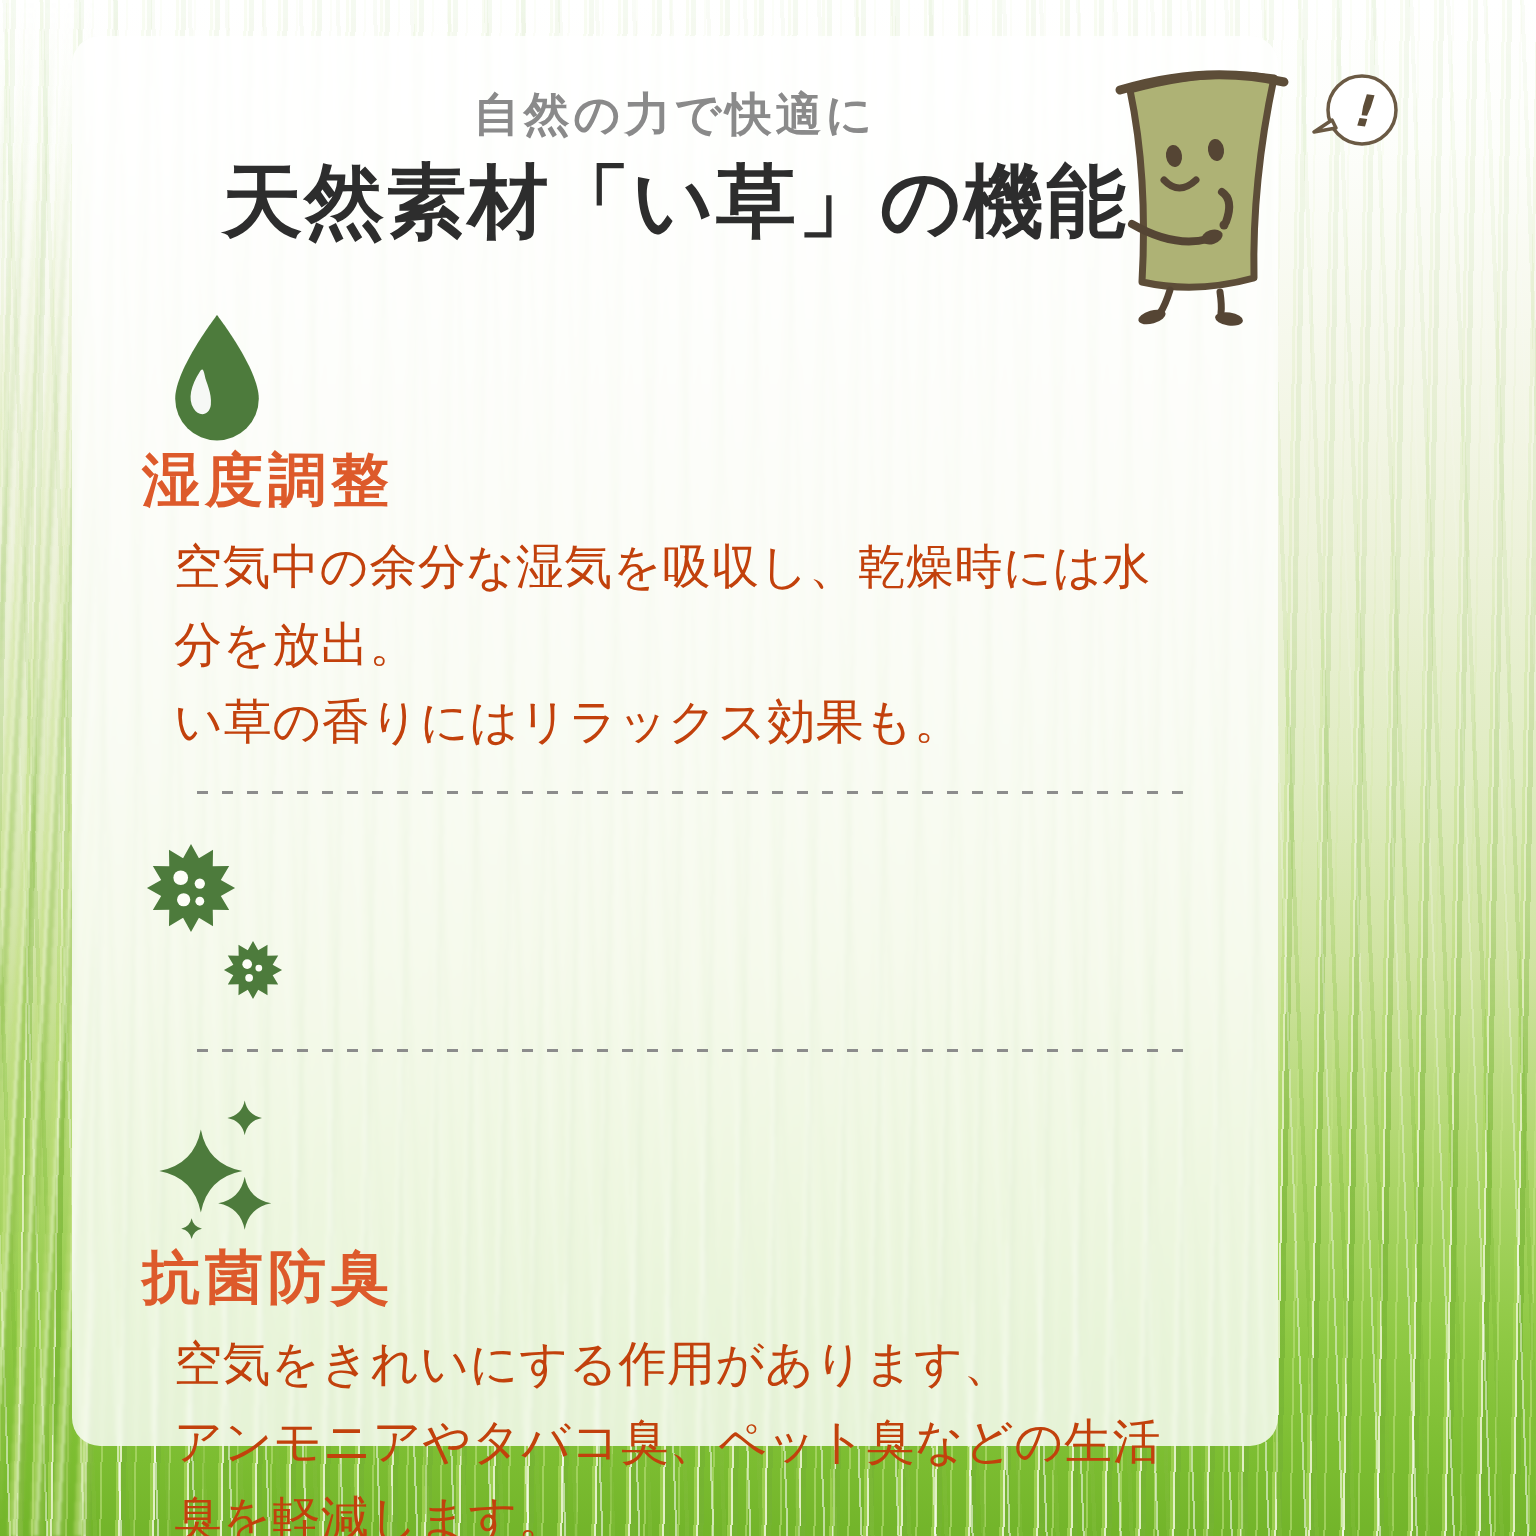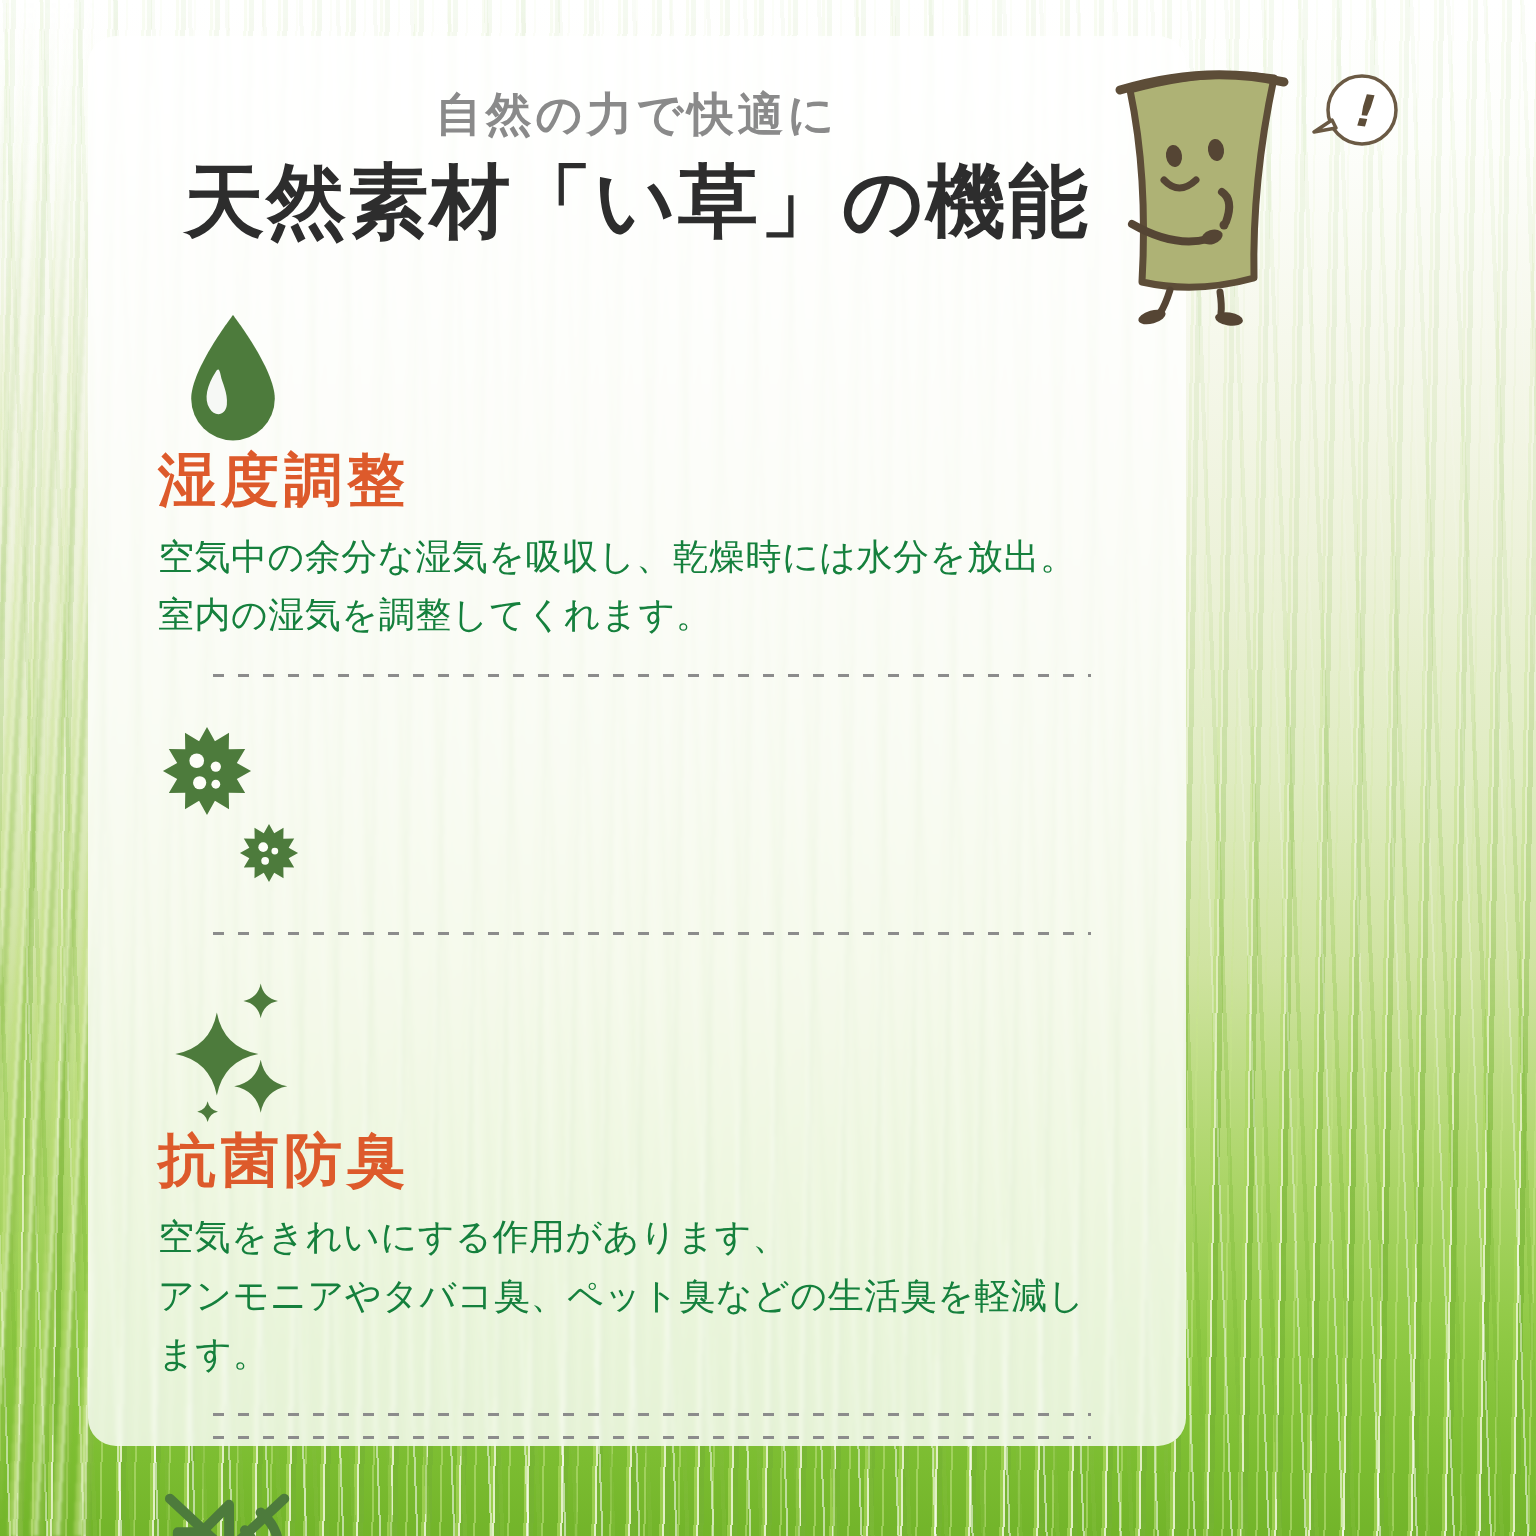--- a/index.html
+++ b/index.html
@@ -45,21 +45,21 @@
       rgba(241,248,216,0.65) 5px, rgba(241,248,216,0.65) 8px,
       rgba(141,191,71,0.55) 8px, rgba(141,191,71,0.55) 14px,
       transparent 14px, transparent 22px);
     -webkit-mask-image: linear-gradient(180deg, transparent 0%, rgba(0,0,0,0.35) 30%, #000 75%);
     mask-image: linear-gradient(180deg, transparent 0%, rgba(0,0,0,0.35) 30%, #000 75%);
     filter: blur(1.5px);
   }
 
   
   .panel {
-    position: absolute; left: 88px; top: 36px; width: 1098px; height: 1410px;
+    position: absolute; left: 72px; top: 36px; width: 1206px; height: 1410px;
     background: rgba(255,255,255,0.80);
     border-radius: 28px;
     backdrop-filter: blur(2px);
     padding: 48px 0 0 0;
   }
 
   
   .header { text-align: center; position: relative; }
   .subtitle {
     font-size: 46px; font-weight: 700; color: #8a8a8a; letter-spacing: 4px;
@@ -84,21 +84,21 @@
   .feature-row { display: flex; align-items: flex-start; padding: 16px 0 10px 0; flex-direction: column; }
   .icon-box { width: 150px; min-width: 150px; margin-right: 65px; display: flex; justify-content: center; padding-top: 12px; }
   .icon-germs { position: relative; width: 150px; height: 180px; }
   .icon-germs .germ-big { position: absolute; left: 2px; top: 2px; }
   .icon-germs .germ-small { position: absolute; right: 8px; bottom: 18px; }
   .feature-text {}
   .feature-heading {
     font-size: 58px; font-weight: 700; color: #dd5a2b; letter-spacing: 5px;
     margin-bottom: 16px; line-height: 1.1;
   }
-  .feature-line { font-size: 36px; font-weight: 500; color: #15803d; line-height: 1.62; letter-spacing: 0.5px; }
+  .feature-line { font-size: 48px; font-weight: 500; color: #c2410c; line-height: 1.62; letter-spacing: 0.5px; margin-left: 32px; }
 
   .divider {
     height: 3px; margin: 20px 13px 17px 55px;
     background-image: repeating-linear-gradient(90deg, #8c8c8c 0px, #8c8c8c 11px, transparent 11px, transparent 25px);
   }
 </style>
 </head>
 <body>
 
 <div class="bg">
@@ -120,21 +120,21 @@
     <div class="feature-row">
       <div class="icon-box">
         <svg width="118" height="138" viewBox="0 0 96 112">
           <path d="M48 4 C48 4 14 48 14 72 A34 34 0 0 0 82 72 C82 48 48 4 48 4 Z" fill="#4d7b3c"></path>
           <path d="M34 50 C27 61 24 72 29 80 C33 87 42 86 43 77 C44 67 39 59 38 53 C37 48 36 47 34 50 Z" fill="rgba(255,255,255,0.95)"></path>
         </svg>
       </div>
       <div class="feature-text">
         <div class="feature-heading">湿度調整</div>
         <div class="feature-line">空気中の余分な湿気を吸収し、乾燥時には水分を放出。</div>
-        <div class="feature-line">室内の湿気を調整してくれます。</div>
+        <div class="feature-line">い草の香りにはリラックス効果も。</div>
       </div>
     </div>
 
     <div class="divider"></div>
 
     <div class="feature-row">
       <div class="icon-box">
         <div class="icon-germs">
           <svg class="germ-big" width="94" height="94" viewBox="0 0 64 64">
             <polygon fill="#4d7b3c" points="62,32 52.3,37.4 58,47 46.8,46.8 47,58 37.4,52.3 32,62 26.6,52.3 17,58 17.2,46.8 6,47 11.7,37.4 2,32 11.7,26.6 6,17 17.2,17.2 17,6 26.6,11.7 32,2 37.4,11.7 47,6 46.8,17.2 58,17 52.3,26.6"></polygon>

